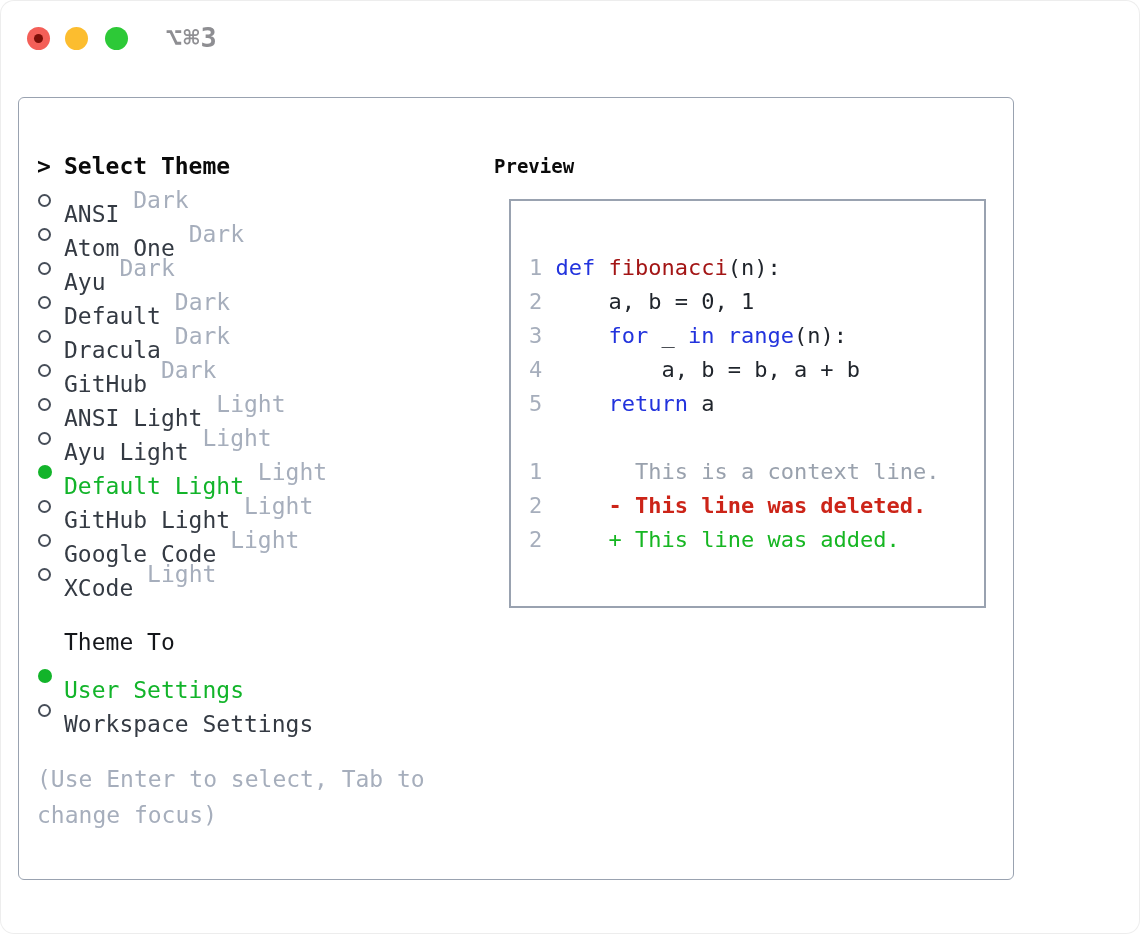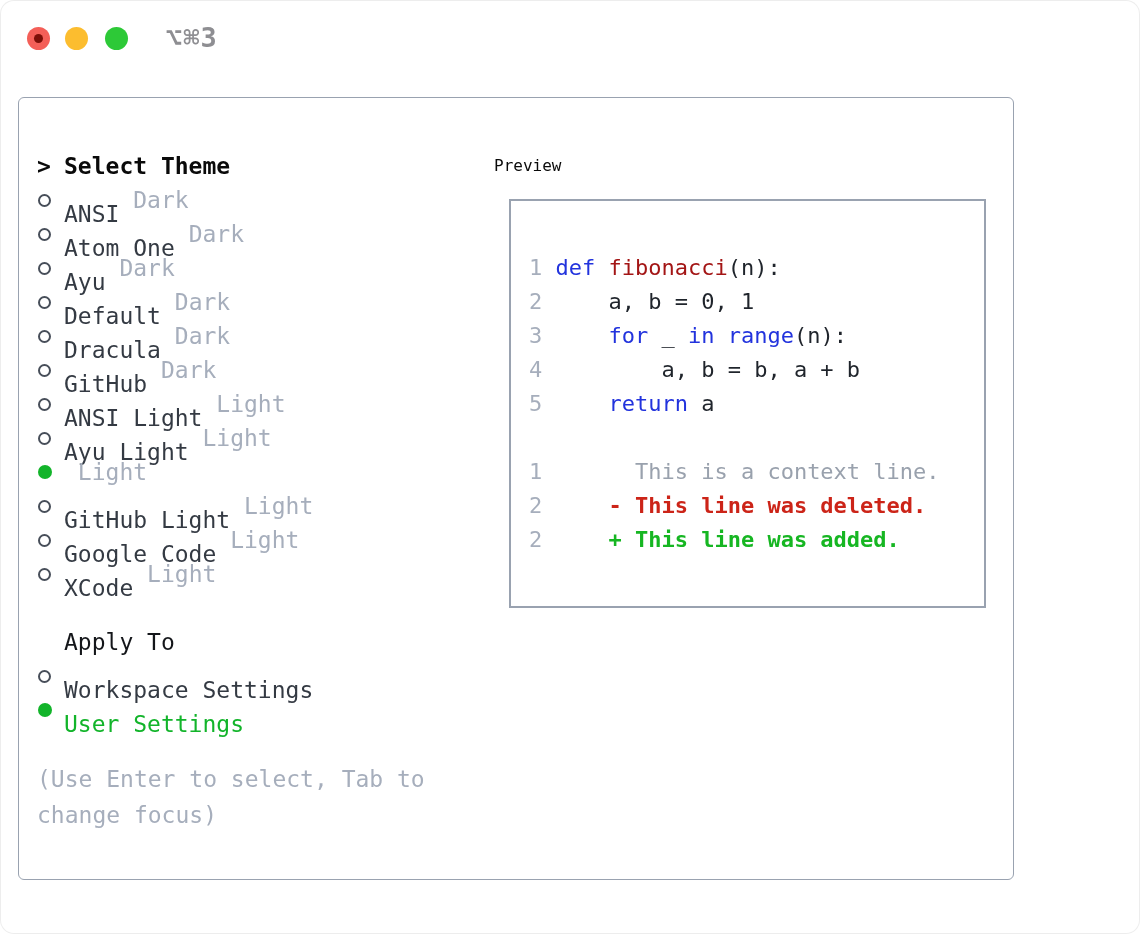--- a/index.html
+++ b/index.html
@@ -29,31 +29,31 @@
   .radio{width:13px;height:13px;border-radius:50%;border:2px solid #474e59;box-sizing:border-box;margin-left:1px;}
   .radio.on{border:none;width:14px;height:14px;background:var(--accent_green);}
   .name{color:var(--text_dark);margin-top:28px;}
   .row.selected .name{color:var(--accent_green);}
   .variant{color:var(--muted_gray);margin-left:1ch;}
   .section-title{color:#14161a;}
   .spacer{height:34px;}
   .hint{color:var(--muted_gray);font-size:23px;line-height:36px;max-width:404px;white-space:normal;}
 
   
-  .preview-title{position:absolute;left:475px;top:51px;height:34px;line-height:34px;font-size:16px;font-weight:400;color:#0a0a0a;}
+  .preview-title{position:absolute;left:475px;top:51px;height:34px;line-height:34px;font-size:19px;font-weight:700;color:#0a0a0a;}
   .preview-box{position:absolute;left:490px;top:101px;width:477px;height:409px;box-sizing:border-box;
                border:2px solid var(--border_gray);background:#fff;padding:50px 0 10px 18px;overflow:hidden;}
   .pline{height:34px;line-height:34px;font-size:22px;white-space:pre;color:var(--code_text);}
   .ln{display:inline-block;width:1ch;text-align:right;margin-right:1ch;color:var(--muted_gray);}
   .tok-kw{color:var(--keyword_blue);}
   .tok-fn{color:var(--function_red);}
   .tok-pl{color:var(--code_text);}
   .diff-context{color:var(--context_gray);}
   .diff-deleted{color:var(--deleted_red);font-weight:bold;}
-  .diff-added{color:var(--added_green);font-weight:bold;}
+  .diff-added{color:var(--added_green);}
 </style>
 </head>
 <body>
 
 <div class="window">
 
   <div class="titlebar">
     <span class="tl red">
       <span class="tl-dot"></span>
     </span>
@@ -72,36 +72,36 @@
 
       <div id="theme-items">
           <div class="row"><span class="bullet-cell"><span class="radio"></span></span><span class="name">ANSI</span><span class="variant">Dark</span></div>
           <div class="row"><span class="bullet-cell"><span class="radio"></span></span><span class="name">Atom One</span><span class="variant">Dark</span></div>
           <div class="row"><span class="bullet-cell"><span class="radio"></span></span><span class="name">Ayu</span><span class="variant">Dark</span></div>
           <div class="row"><span class="bullet-cell"><span class="radio"></span></span><span class="name">Default</span><span class="variant">Dark</span></div>
           <div class="row"><span class="bullet-cell"><span class="radio"></span></span><span class="name">Dracula</span><span class="variant">Dark</span></div>
           <div class="row"><span class="bullet-cell"><span class="radio"></span></span><span class="name">GitHub</span><span class="variant">Dark</span></div>
           <div class="row"><span class="bullet-cell"><span class="radio"></span></span><span class="name">ANSI Light</span><span class="variant">Light</span></div>
           <div class="row"><span class="bullet-cell"><span class="radio"></span></span><span class="name">Ayu Light</span><span class="variant">Light</span></div>
-          <div class="row selected"><span class="bullet-cell"><span class="radio on"></span></span><span class="variant">Light</span></div>
+          <div class="row selected"><span class="bullet-cell"><span class="radio on"></span></span><span class="name">Default Light</span><span class="variant">Light</span></div>
           <div class="row"><span class="bullet-cell"><span class="radio"></span></span><span class="name">GitHub Light</span><span class="variant">Light</span></div>
           <div class="row"><span class="bullet-cell"><span class="radio"></span></span><span class="name">Google Code</span><span class="variant">Light</span></div>
           <div class="row"><span class="bullet-cell"><span class="radio"></span></span><span class="name">XCode</span><span class="variant">Light</span></div>
         </div>
 
       <div class="spacer"></div>
 
       <div class="row">
         <span class="bullet-cell"></span>
-        <span class="section-title">Apply To</span>
+        <span class="section-title">Theme To</span>
       </div>
 
       <div id="apply-items">
+          <div class="row selected"><span class="bullet-cell"><span class="radio on"></span></span><span class="name">User Settings</span></div>
           <div class="row"><span class="bullet-cell"><span class="radio"></span></span><span class="name">Workspace Settings</span></div>
-          <div class="row selected"><span class="bullet-cell"><span class="radio on"></span></span><span class="name">User Settings</span></div>
         </div>
 
       <div class="spacer"></div>
 
       <div class="hint">(Use Enter to select, Tab to change focus)</div>
     </div>
 
     <div class="preview-title">Preview</div>
 
     <div class="preview-box">

